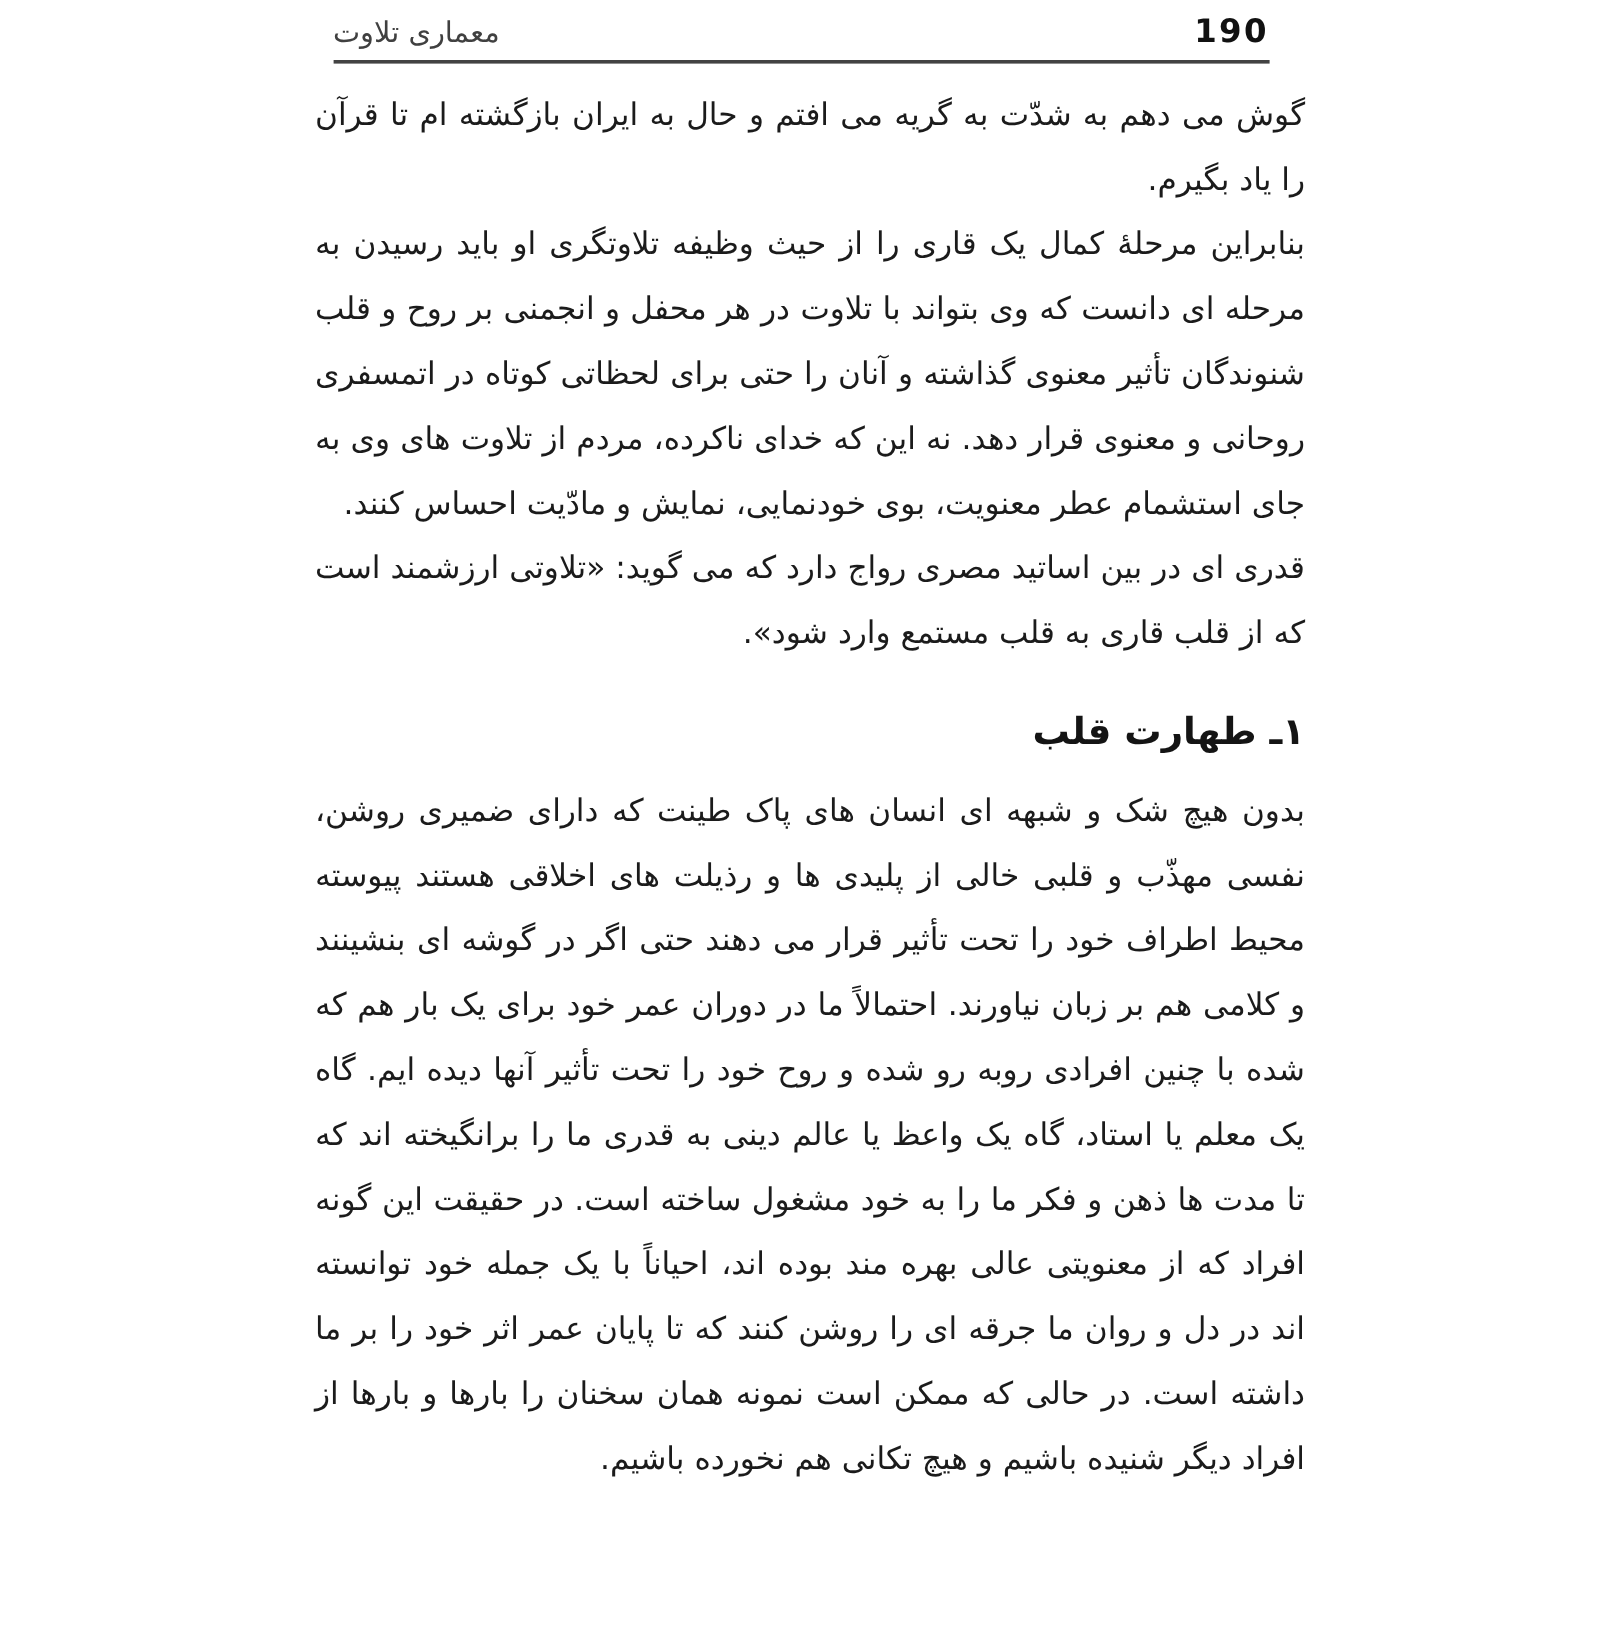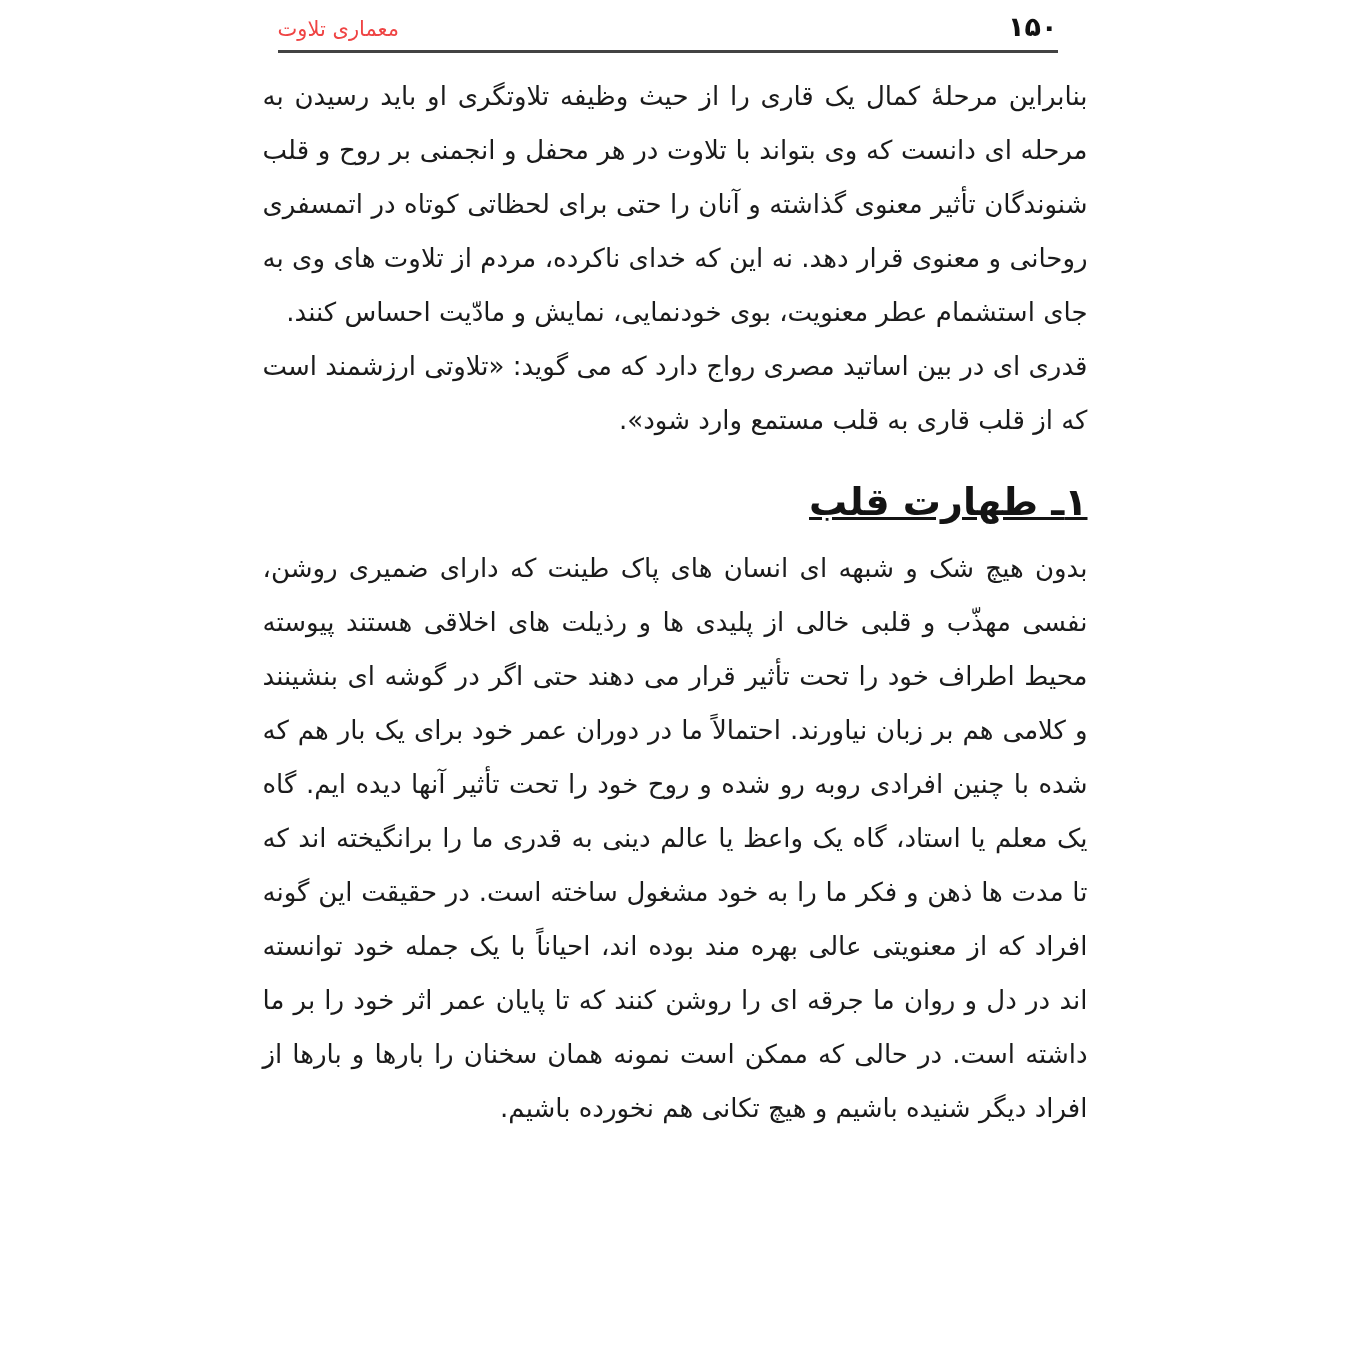--- a/index.html
+++ b/index.html
@@ -34,64 +34,64 @@
     padding-bottom: 8px;
   }
   .page-number {
     font-weight: bold;
     font-size: 27px;
     letter-spacing: 2px;
     color: #111111;
     line-height: 1.1;
   }
   .running-title {
-    font-size: 21px;
-    color: #ef4444;
+    font-size: 24px;
+    color: #404040;
     line-height: 1.2;
   }
   .header-rule {
     border-top: 3px solid #434343;
     margin-right: 30px;
     margin-left: 15px;
     height: 0;
   }
   .body-text {
     margin-top: 16px;
     font-size: 26px;
     line-height: 54px;
     text-align: justify;
     text-justify: inter-word;
   }
   .body-text p {
     margin: 0;
     padding: 0;
   }
   .section-heading {
-    font-size: 38px;
+    font-size: 31px;
     font-weight: bold;
     margin: 28px 0 12px 0;
     line-height: 54px;
     color: #141414;
-    text-decoration: underline;
   }
 </style>
 </head>
 <body>
 
 <div class="page">
   <div class="column">
 
     <header class="page-header">
-      <span class="page-number">۱۵۰</span>
+      <span class="page-number">190</span>
       <span class="running-title">معماری تلاوت</span>
     </header>
 
     <div class="header-rule"></div>
 
     <main class="body-text">
+      <p>گوش می دهم به شدّت به گریه می افتم و حال به ایران بازگشته ام تا قرآن را یاد بگیرم.</p>
       <p>بنابراین مرحلۀ کمال یک قاری را از حیث وظیفه تلاوتگری او باید رسیدن به مرحله ای دانست که وی بتواند با تلاوت در هر محفل و انجمنی بر روح و قلب شنوندگان تأثیر معنوی گذاشته و آنان را حتی برای لحظاتی کوتاه در اتمسفری روحانی و معنوی قرار دهد. نه این که خدای ناکرده، مردم از تلاوت های وی به جای استشمام عطر معنویت، بوی خودنمایی، نمایش و مادّیت احساس کنند.</p>
       <p>قدری ای در بین اساتید مصری رواج دارد که می گوید: «تلاوتی ارزشمند است که از قلب قاری به قلب مستمع وارد شود».</p>
 
       <h2 class="section-heading">۱ـ طهارت قلب</h2>
 
       <p>بدون هیچ شک و شبهه ای انسان های پاک طینت که دارای ضمیری روشن، نفسی مهذّب و قلبی خالی از پلیدی ها و رذیلت های اخلاقی هستند پیوسته محیط اطراف خود را تحت تأثیر قرار می دهند حتی اگر در گوشه ای بنشینند و کلامی هم بر زبان نیاورند. احتمالاً ما در دوران عمر خود برای یک بار هم که شده با چنین افرادی روبه رو شده و روح خود را تحت تأثیر آنها دیده ایم. گاه یک معلم یا استاد، گاه یک واعظ یا عالم دینی به قدری ما را برانگیخته اند که تا مدت ها ذهن و فکر ما را به خود مشغول ساخته است. در حقیقت این گونه افراد که از معنویتی عالی بهره مند بوده اند، احیاناً با یک جمله خود توانسته اند در دل و روان ما جرقه ای را روشن کنند که تا پایان عمر اثر خود را بر ما داشته است. در حالی که ممکن است نمونه همان سخنان را بارها و بارها از افراد دیگر شنیده باشیم و هیچ تکانی هم نخورده باشیم.</p>
     </main>
 
   </div>
 </div>

